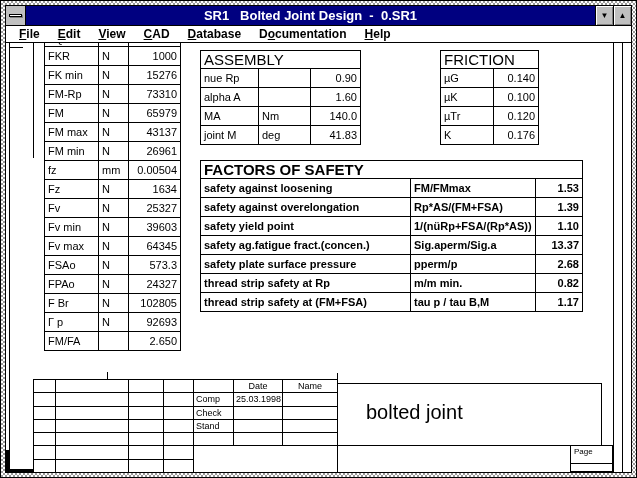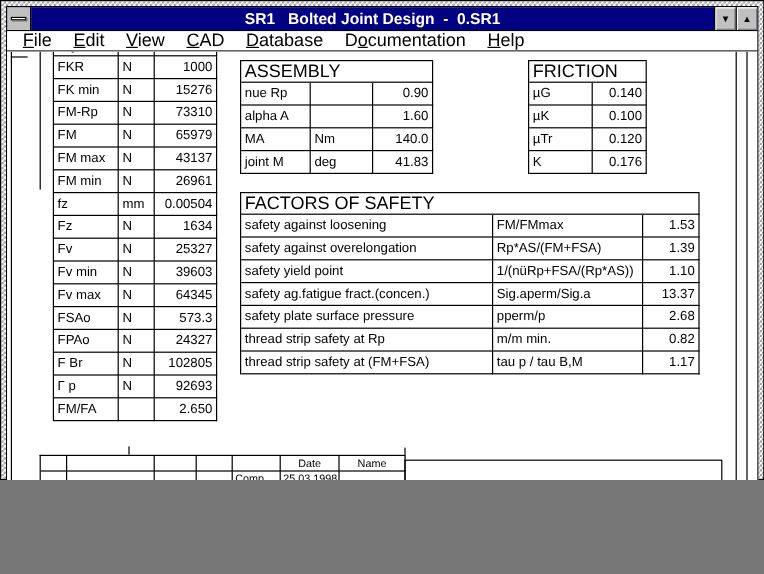--- a/index.html
+++ b/index.html
@@ -1,18 +1,18 @@
 <!DOCTYPE html>
 <html><head>
 <meta charset="utf-8">
 <style>
   html,body{margin:0;padding:0;background:#777;}
   *{box-sizing:border-box;}
   .win{
-    position:relative;width:637px;height:400px;
+    position:relative;width:637px;height:478px;
     border:1px solid #000;
     background-color:#fff;
     background-image:
       linear-gradient(45deg,#9a9a9a 25%,transparent 25%,transparent 75%,#9a9a9a 75%),
       linear-gradient(45deg,#9a9a9a 25%,transparent 25%,transparent 75%,#9a9a9a 75%);
     background-size:4px 4px;
     background-position:0 0,2px 2px;
     padding:4px;
     font-family:"Liberation Sans",sans-serif;
     -webkit-font-smoothing:none;
@@ -20,38 +20,38 @@
   .inner{border:1px solid #000;width:627px;height:468px;background:#fff;display:flex;flex-direction:column;}
   
   .titlebar{height:20px;background:#000080;display:flex;align-items:stretch;border-bottom:1px solid #000;}
   .sysmenu{width:20px;background:#c0c0c0;border-right:1px solid #000;display:flex;align-items:center;justify-content:center;cursor:default;}
   .sysbar{width:13px;height:3px;background:#fff;border:1px solid #000;box-shadow:1px 1px 0 #808080;}
   .title{flex:1;color:#fff;font-weight:bold;font-size:13px;line-height:19px;text-align:center;white-space:pre;overflow:hidden;}
   .tbtns{display:flex;}
   .tbtn{width:18px;background:#c0c0c0;border-left:1px solid #000;display:flex;align-items:center;justify-content:center;font-size:8px;color:#000;box-shadow:inset 1px 1px 0 #fff,inset -1px -1px 0 #808080;cursor:default;}
   
   .menu-bar{height:17px;background:#fff;border-bottom:1px solid #000;display:flex;align-items:center;padding-left:4px;}
-  .menu-item{font-weight:normal;font-size:15px;line-height:16px;padding:0 9px;white-space:pre;cursor:default;}
+  .menu-item{font-weight:bold;font-size:12px;line-height:16px;padding:0 9px;white-space:pre;cursor:default;}
   .menu-item .mn{text-decoration:underline;}
   
   .client{position:relative;width:625px;height:429px;background:#fff;overflow:hidden;}
   .vline,.hline{position:absolute;background:#000;}
   
   .dtable{position:absolute;display:grid;background:#fff;}
   .bt{border-top:1px solid #000;}
   .bl{border-left:1px solid #000;}
   .cell{border-right:1px solid #000;border-bottom:1px solid #000;font-size:11px;line-height:18px;padding:0 3px;overflow:hidden;white-space:nowrap;color:#000;}
   .val{text-align:right;}
   .thead{grid-column:1/-1;border-right:1px solid #000;border-bottom:1px solid #000;font-size:15px;line-height:17px;padding:0 3px;white-space:nowrap;}
   .clip{height:4px;line-height:normal;position:relative;}
   .clipsp{position:absolute;top:-10px;left:0;font-size:11px;display:block;padding:0 3px;}
   #results-table{left:38px;top:0;width:137px;grid-template-columns:54px 30px 52px;grid-template-rows:4px repeat(16,19px);}
   #assembly-table{left:194px;top:7px;width:161px;grid-template-columns:58px 52px 50px;grid-template-rows:18px repeat(4,19px);}
   #friction-table{left:434px;top:7px;width:99px;grid-template-columns:53px 45px;grid-template-rows:18px repeat(4,19px);}
-  #safety-table{left:194px;top:117px;width:383px;grid-template-columns:210px 125px 47px;grid-template-rows:18px repeat(7,19px);}
+  #safety-table{left:194px;top:117px;width:383px;grid-template-columns:210px 125px 47px;grid-template-rows:18px repeat(7,19px);font-weight:bold;}
   
   #title-block{left:27px;top:336px;width:305px;height:94px;grid-template-columns:22px 73px 35px 30px 40px 49px 55px;grid-template-rows:repeat(7,13.28px);}
   .tb-cell{border-right:1px solid #000;border-bottom:1px solid #000;font-size:9px;line-height:12px;padding:0 2px;overflow:hidden;white-space:nowrap;}
   .tb-center{text-align:center;}
   .tb-merged{grid-row:6/8;grid-column:5/8;border-right:1px solid #000;border-bottom:1px solid #000;}
   .drawing-title-box{position:absolute;left:331px;top:340px;width:265px;height:63px;border:1px solid #000;}
   .drawing-title-text{position:absolute;left:28px;top:17px;font-size:20px;color:#000;white-space:nowrap;}
   .number-box{position:absolute;left:331px;top:402px;width:265px;height:27px;border-left:1px solid #000;border-right:1px solid #000;overflow:hidden;}
   .number-text{position:absolute;left:25px;top:6px;font-size:27px;color:#000;white-space:nowrap;}
   .page-box{position:absolute;left:564px;top:402px;width:43px;height:19px;border:1px solid #000;background:#fff;font-size:8px;line-height:10px;padding:1px 3px;}

